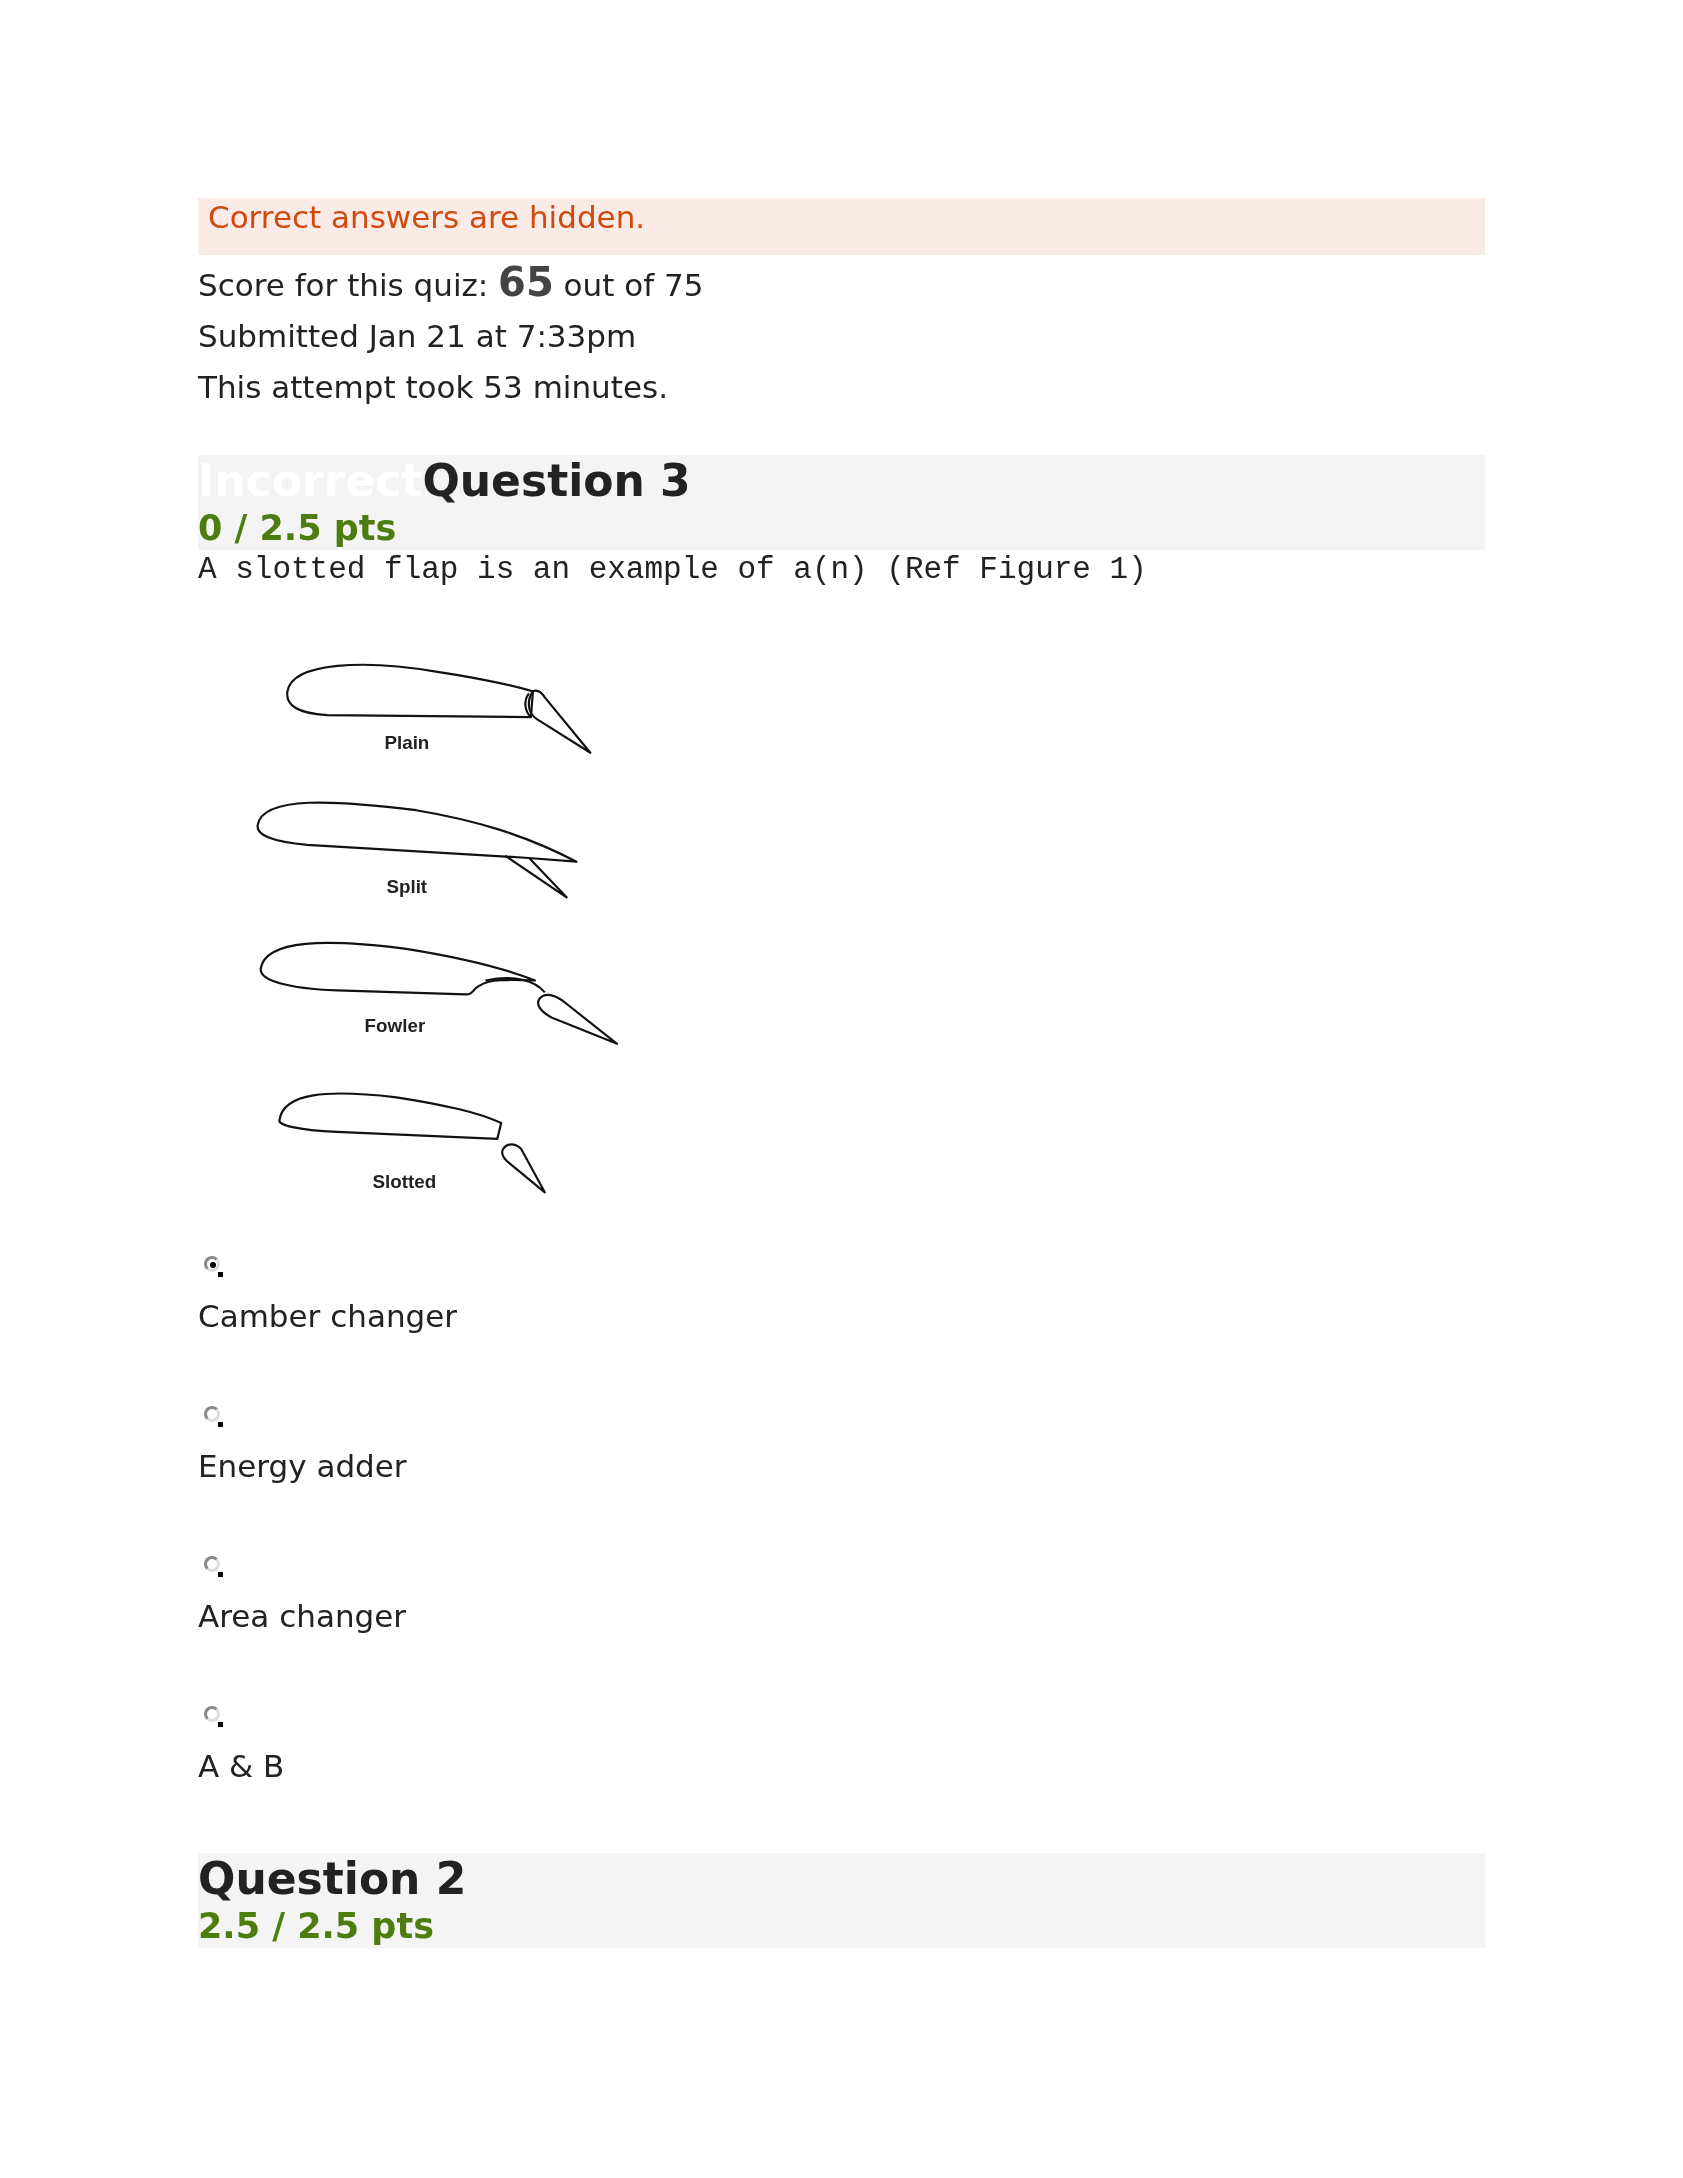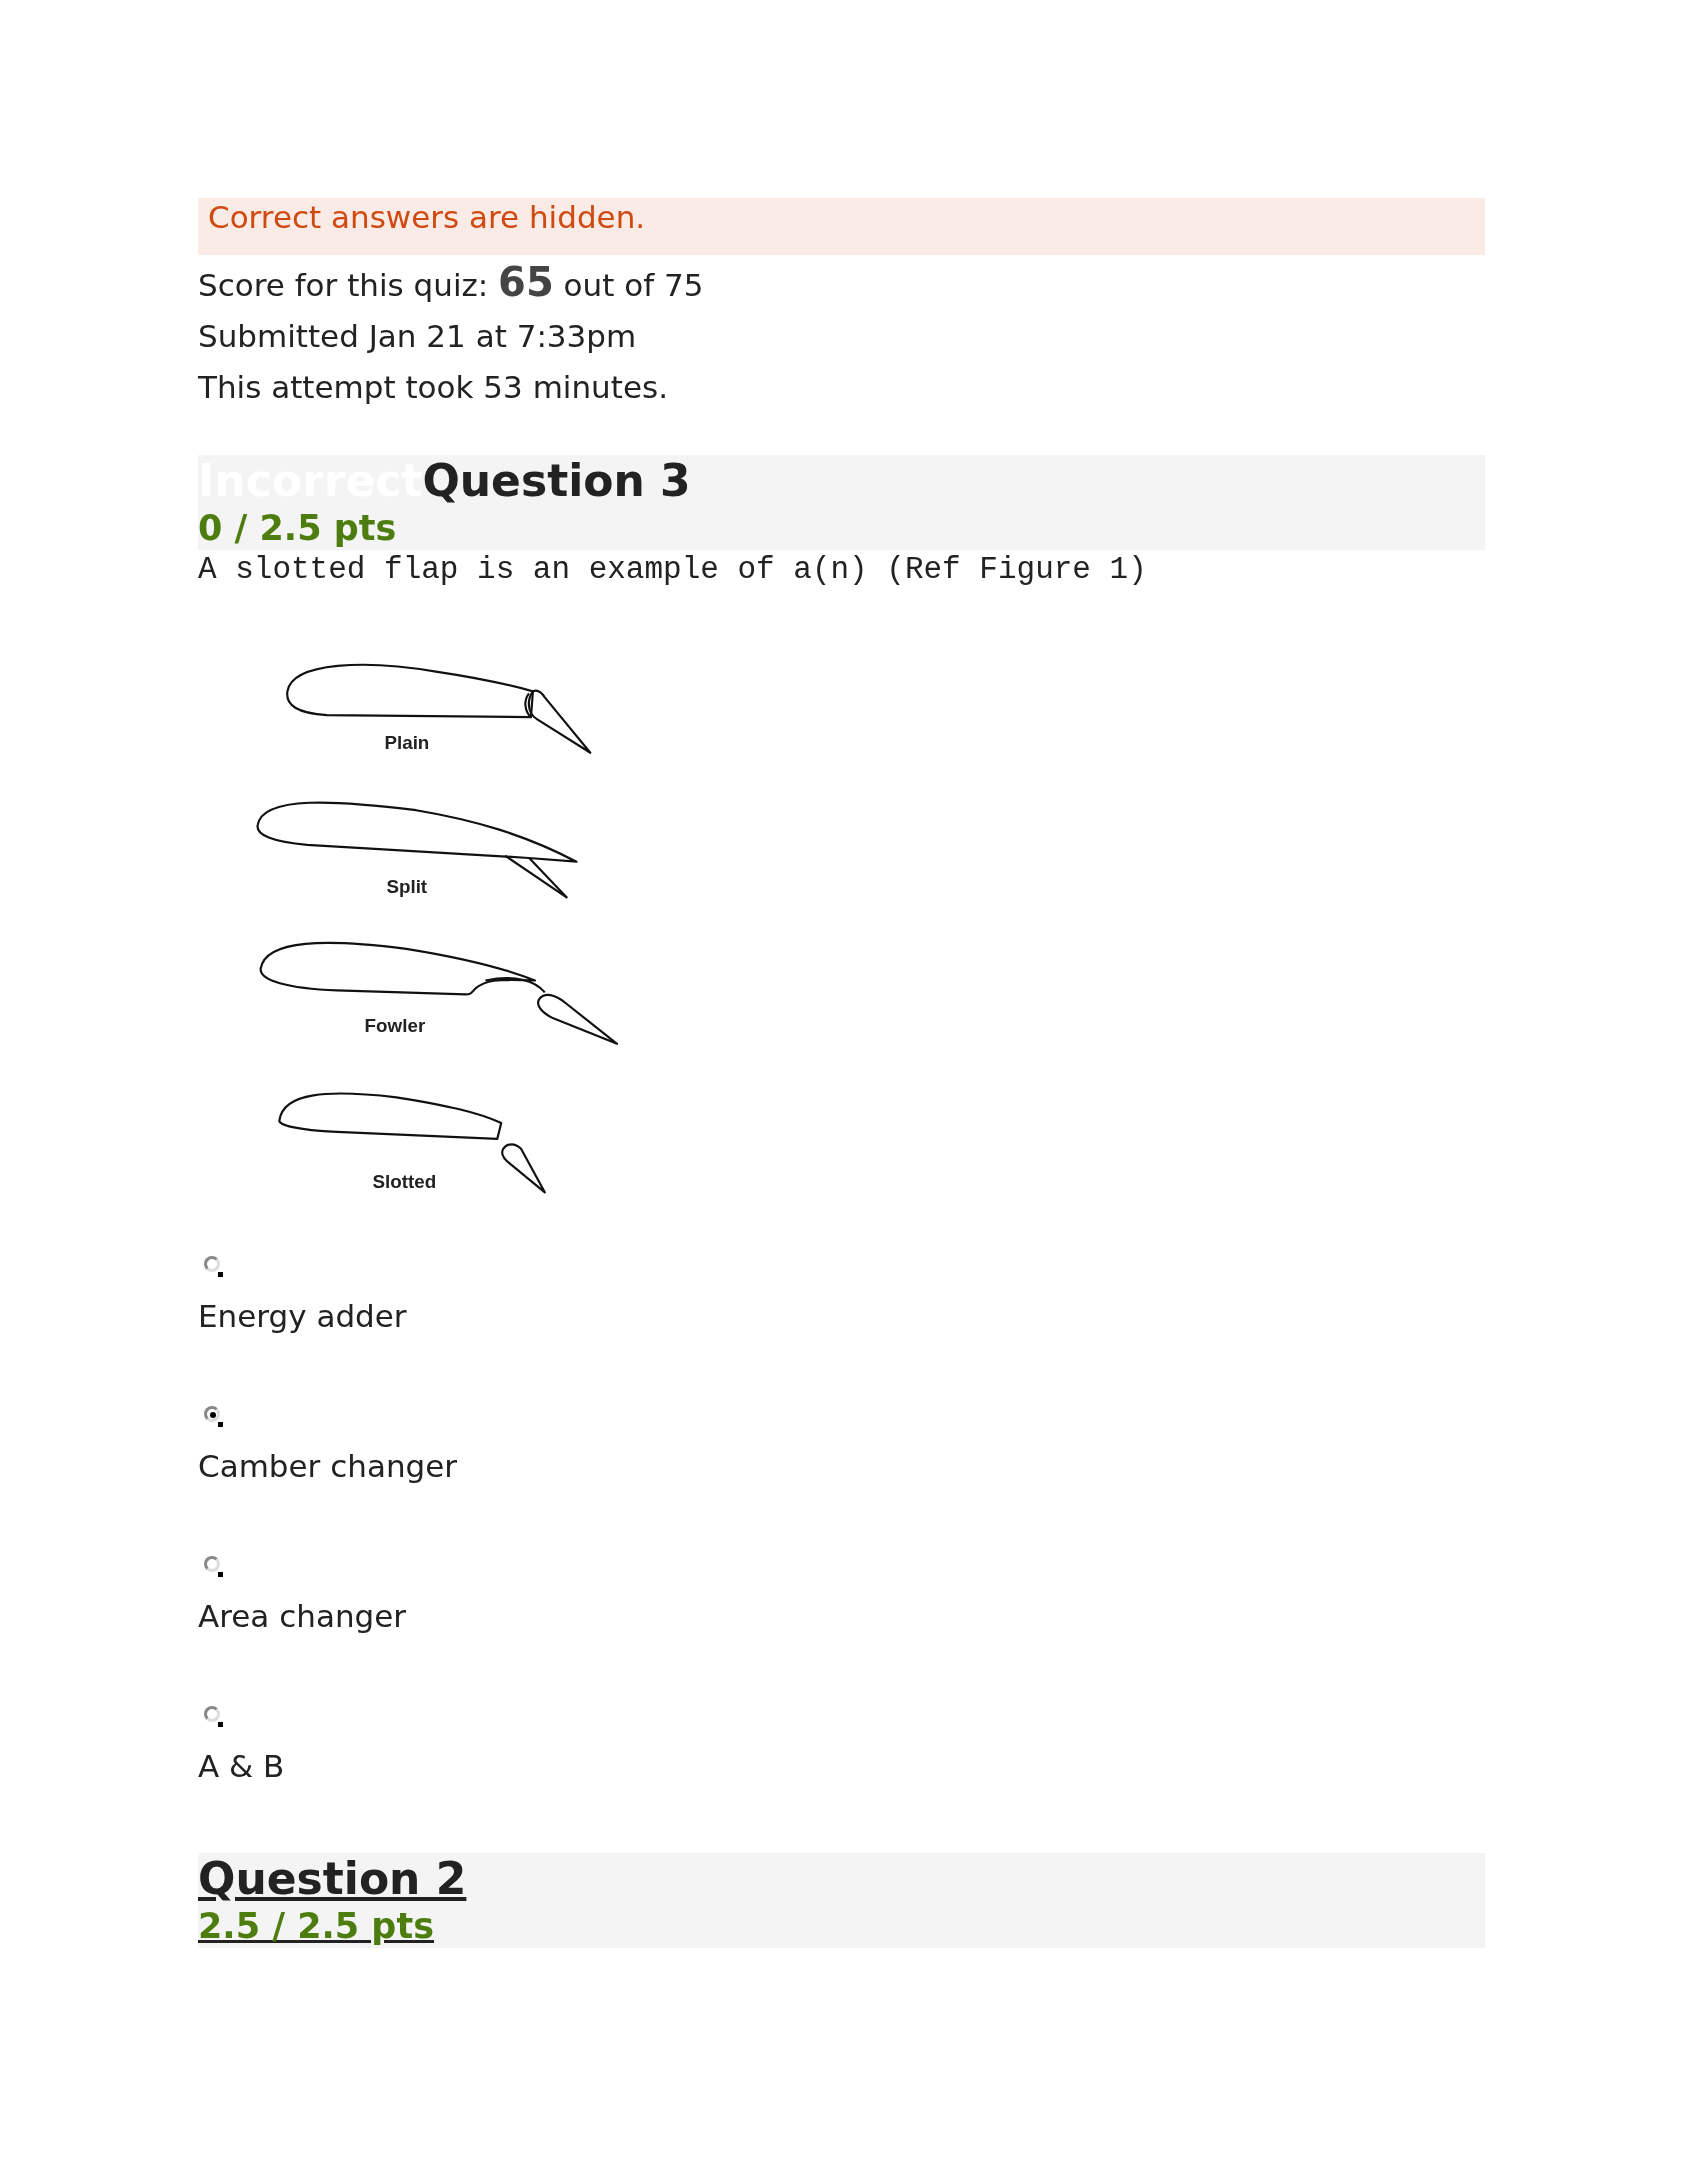--- a/index.html
+++ b/index.html
@@ -15,21 +15,21 @@
   .q-pts { font-size: 35px; font-weight: bold; color: #4d7c0f; line-height: 44px; height: 44px; }
   .q-text { font-size: 31px; line-height: 40px; color: #222; font-family: Liberation Mono, monospace; }
   .figure { margin-top: 42px; margin-left: 20px; width: 416px; height: 594px; }
   .answers { margin-top: 28px; }
   .answer { height: 150px; position: relative; }
   .radio { position: absolute; left: 6px; top: 2px; width: 16px; height: 16px; border-radius: 50%;
            border: 3px solid #888; border-right-color: #ddd; border-bottom-color: #ddd; box-sizing: border-box; background: #fff; }
   .radio.checked::after { content: ""; position: absolute; left: 3px; top: 3px; width: 6px; height: 6px; border-radius: 50%; background: #000; }
   .radio-corner { position: absolute; left: 20px; top: 18px; width: 5px; height: 5px; background: #000; }
   .answer-label { position: absolute; left: 0; top: 42px; font-size: 31px; line-height: 40px; color: #222; }
-  .q2-header { margin-top: 0; text-decoration: underline; }
+  .q2-header { margin-top: 0; }
 </style>
 </head>
 <body>
 
 <div class="page">
 
   <div class="banner">Correct answers are hidden.</div>
 
   <div class="meta-line" style="margin-top:2px;">
     <span>Score for this quiz: </span><span class="score-strong">65</span><span> out of 75</span>
@@ -69,28 +69,28 @@
       <g>
         <path d="M62,493 C66,465 110,462 180,470 C230,478 262,485 286,496 L282,512 L120,505 C80,503 60,498 62,493 Z"></path>
         <path d="M288,522 C292,516 300,516 306,522 L330,566 L296,538 C288,532 285,527 288,522 Z"></path>
       </g>
       <text x="156" y="562" font-family="Liberation Sans, sans-serif" font-weight="bold" font-size="19" fill="#222" stroke="none">Slotted</text>
     </svg>
   </div>
 
   <div class="answers">
     <div class="answer">
+      <span class="radio checked"></span>
+      <span class="radio-corner"></span>
+      <span class="answer-label">Camber changer</span>
+    </div>
+    <div class="answer">
       <span class="radio"></span>
       <span class="radio-corner"></span>
       <span class="answer-label">Energy adder</span>
-    </div>
-    <div class="answer">
-      <span class="radio checked"></span>
-      <span class="radio-corner"></span>
-      <span class="answer-label">Camber changer</span>
     </div>
     <div class="answer">
       <span class="radio"></span>
       <span class="radio-corner"></span>
       <span class="answer-label">Area changer</span>
     </div>
     <div class="answer" style="height:109px;">
       <span class="radio"></span>
       <span class="radio-corner"></span>
       <span class="answer-label">A &amp; B</span>

